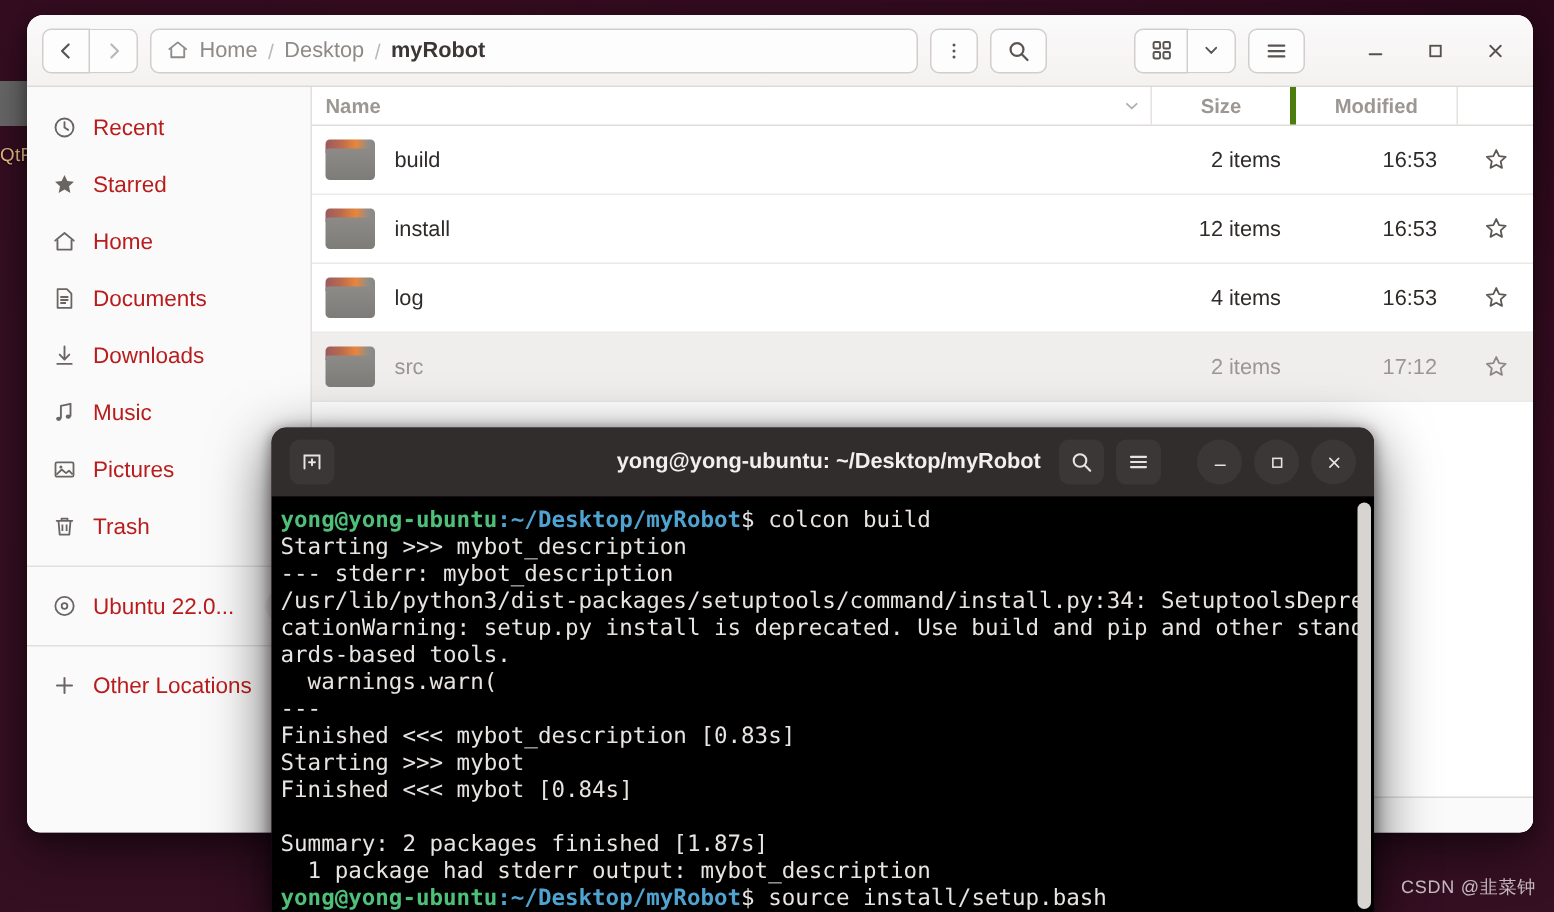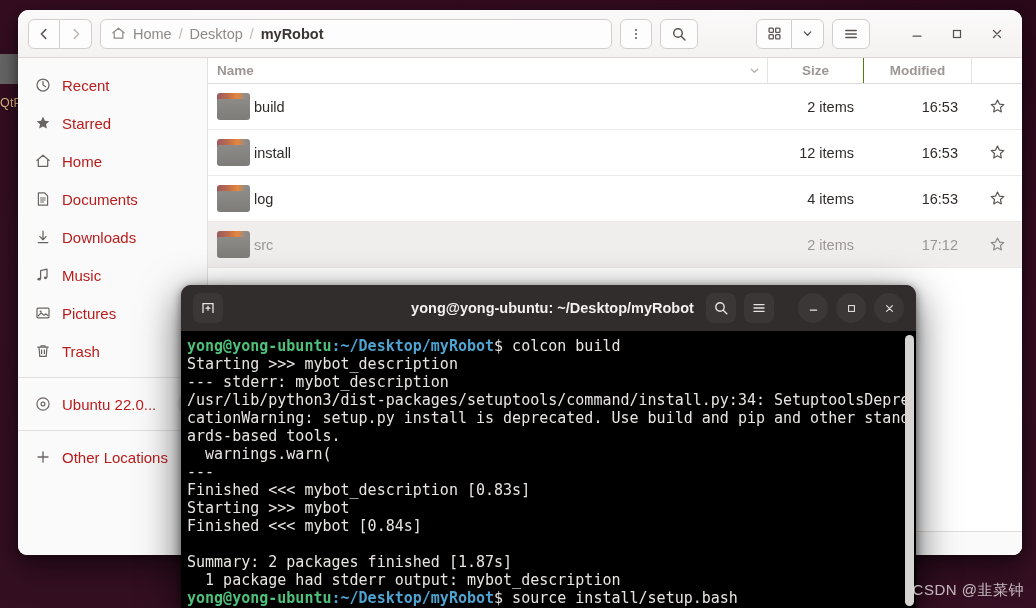--- a/index.html
+++ b/index.html
@@ -115,30 +115,30 @@
   #listpane { flex: 1 1 auto; display: flex; flex-direction: column; min-width: 0; background: #fff; }
   #colheads {
     height: 26px; flex: 0 0 26px;
     display: flex; align-items: stretch;
     border-bottom: 1px solid #e0dcd9;
     background: #fff;
   }
   .ch { display: flex; align-items: center; font-size: 13.5px; color: #9c9793; font-weight: bold; gap: 48px; }
   .ch.name { flex: 1 1 auto; padding-left: 9px; justify-content: space-between; padding-right: 6px;
              border-right: 1px solid #e6e2df; }
-  .ch.size { width: 96px; flex: 0 0 96px; justify-content: center; border-right: 1px solid #4d7c0f; text-align: center; }
+  .ch.size { width: 96px; flex: 0 0 96px; justify-content: center; border-right: 4px solid #4d7c0f; text-align: center; }
   .ch.mod  { width: 108px; flex: 0 0 108px; justify-content: center; border-right: 1px solid #e6e2df; }
   .ch.star { width: 50px; flex: 0 0 50px; }
   .row {
     height: 46px; display: flex; align-items: center;
     border-bottom: 1px solid #eceae8;
     font-size: 14.5px; color: #2f2b29;
   }
   .row.selected { background: #f0eeec; color: #9b9693; }
-  .row .cname { flex: 1 1 auto; display: flex; align-items: center; gap: 4px; padding-left: 9px; min-width: 0; }
+  .row .cname { flex: 1 1 auto; display: flex; align-items: center; gap: 13px; padding-left: 9px; min-width: 0; }
   .row .csize { width: 96px; flex: 0 0 96px; text-align: right; padding-right: 10px; }
   .row .cmod  { width: 108px; flex: 0 0 108px; text-align: right; padding-right: 14px; }
   .row .cstar { width: 50px; flex: 0 0 50px; display: flex; align-items: center; justify-content: center; color: #5d5855; }
   .row.selected .cstar { color: #8d8885; }
   .folder { width: 33px; height: 27px; flex: 0 0 33px; position: relative; }
   .folder .tab {
     position: absolute; left: 0; top: 0; width: 33px; height: 9px;
     border-radius: 3px 3px 0 0;
     background: linear-gradient(90deg, #9c5a5f 0%, #b86a4e 30%, #e8863c 62%, #8f8d8a 86%, #8a8886 100%);
   }
@@ -207,21 +207,21 @@
   .t-path { color: #4fa3d1; font-weight: bold; }
   .t-plain { color: #e8e4e2; }
   #term-scroll {
     position: absolute; right: 2px; top: 4px; width: 9px; bottom: 2px;
     background: #d8d4d2; border-radius: 5px;
   }
 
   
   #watermark {
     position: absolute; right: 12px; bottom: 8px;
-    font-size: 15px; color: rgba(238,232,234,.78);
+    font-size: 12px; color: rgba(238,232,234,.78);
     letter-spacing: .5px;
   }
 </style>
 </head>
 <body>
 
 <div id="desktop">
   <div id="desk-shade"></div>
 
   <div id="desk-icon">

